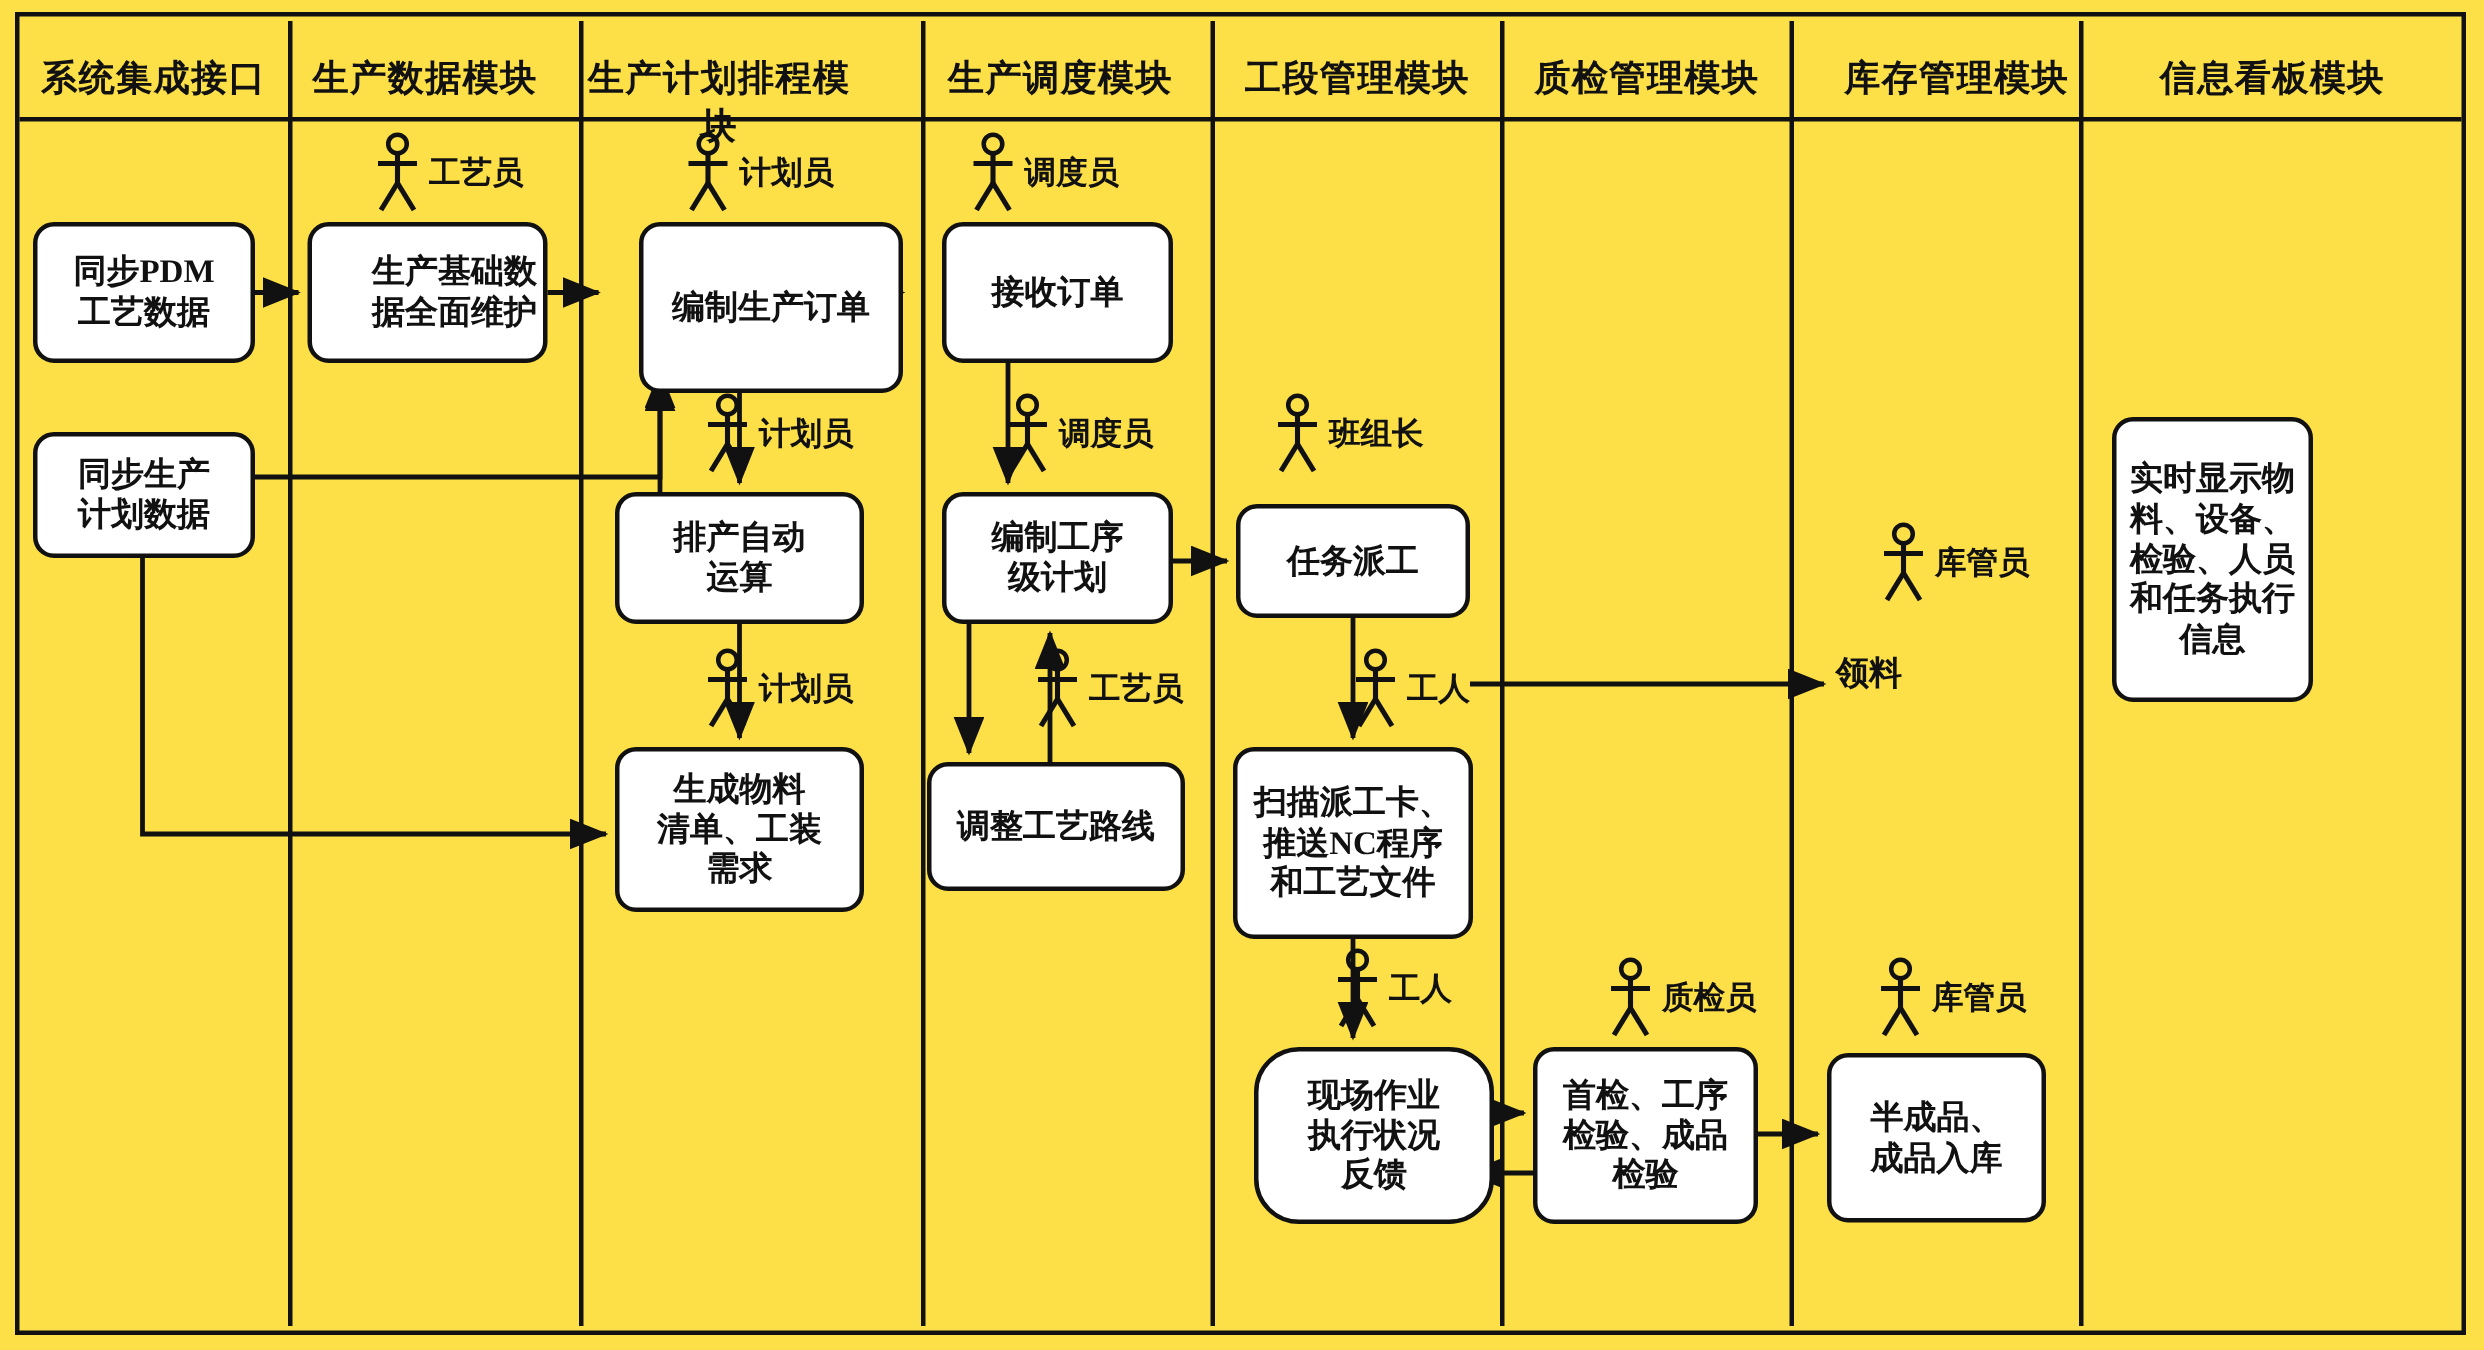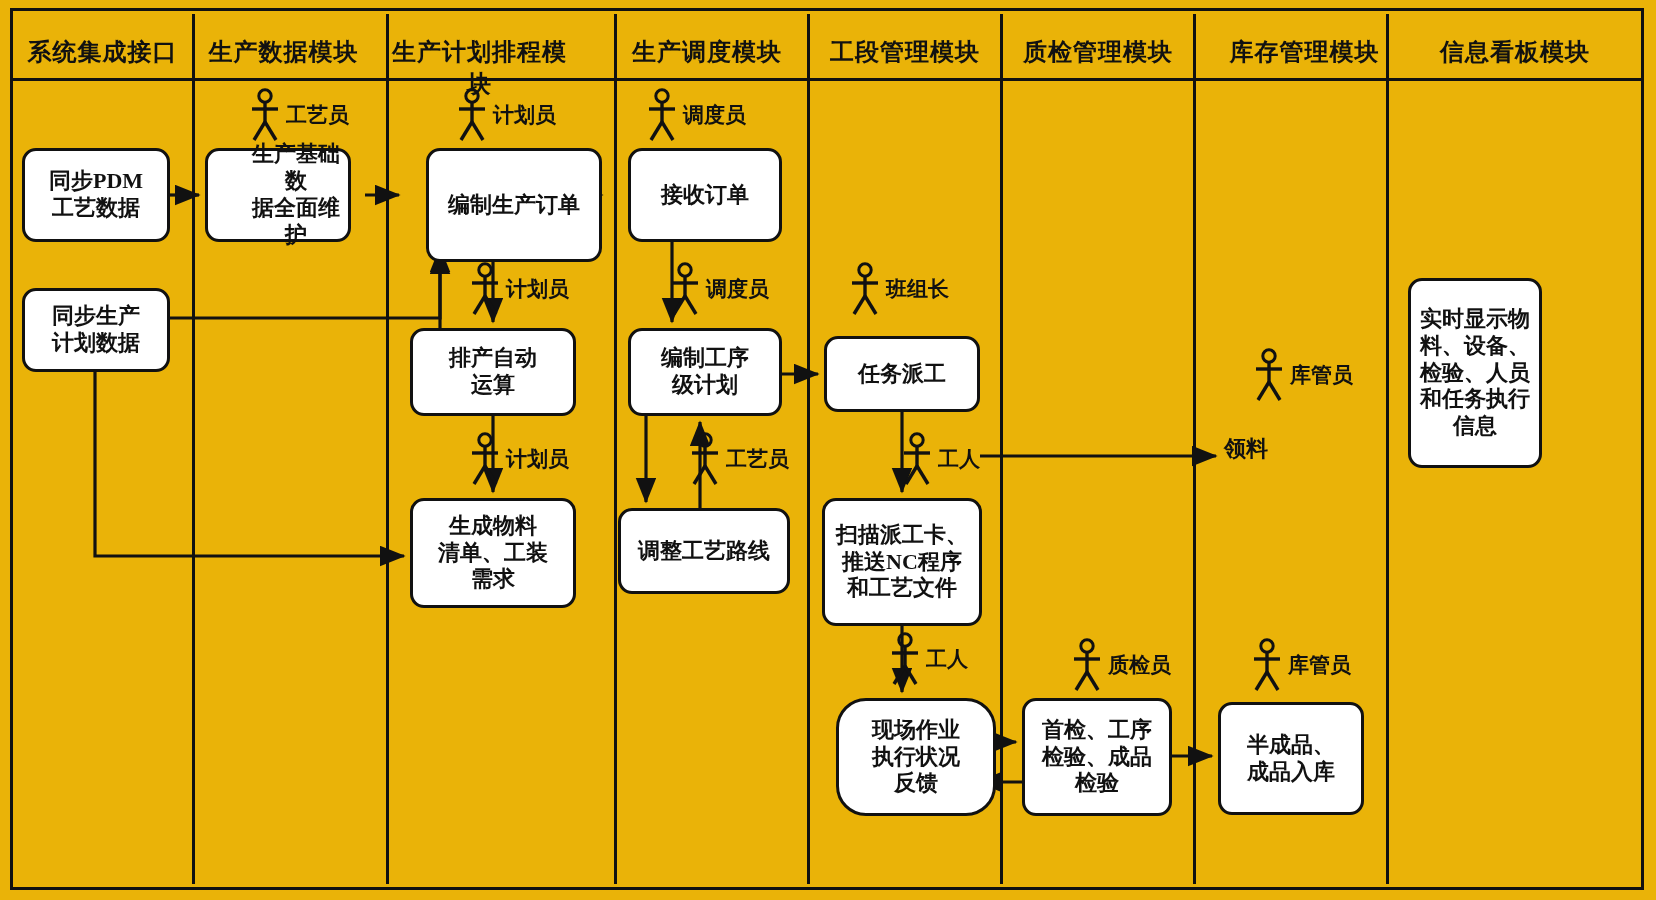--- a/index.html
+++ b/index.html
@@ -7,21 +7,21 @@
     padding: 0;
     background: #ffffff;
   }
   body {
     font-family: "Liberation Sans", sans-serif;
   }
   #canvas {
     position: relative;
     width: 1656px;
     height: 900px;
-    background: #eab308;
+    background: #fde047;
     overflow: hidden;
   }
   
   .outer-frame {
     position: absolute;
     left: 10px;
     top: 8px;
     width: 1634px;
     height: 882px;
     border: 3px solid #111;
@@ -190,21 +190,21 @@
       <path d="M1022,782 L978,782"></path>
 
       <path d="M1172,756 L1212,756"></path>
     </g>
   </svg>
 
   <div class="node" style="left:22px; top:148px; width:148px; height:94px;">同步PDM
 工艺数据</div>
   <div class="node" style="left:22px; top:288px; width:148px; height:84px;">同步生产
 计划数据</div>
-  <div class="node" style="left:205px; top:148px; width:146px; height:94px;padding-left:40px;">生产基础数
+  <div class="node" style="left:205px; top:148px; width:160px; height:94px;padding-left:40px;">生产基础数
 据全面维护</div>
   <div class="node" style="left:426px; top:148px; width:176px; height:114px;">编制生产订单</div>
   <div class="node" style="left:410px; top:328px; width:166px; height:88px;text-align:center;">排产自动
 运算</div>
   <div class="node" style="left:410px; top:498px; width:166px; height:110px;">生成物料
 清单、工装
 需求</div>
   <div class="node" style="left:628px; top:148px; width:154px; height:94px;font-family:Liberation Serif, serif;">接收订单</div>
   <div class="node" style="left:628px; top:328px; width:154px; height:88px;">编制工序
 级计划</div>

